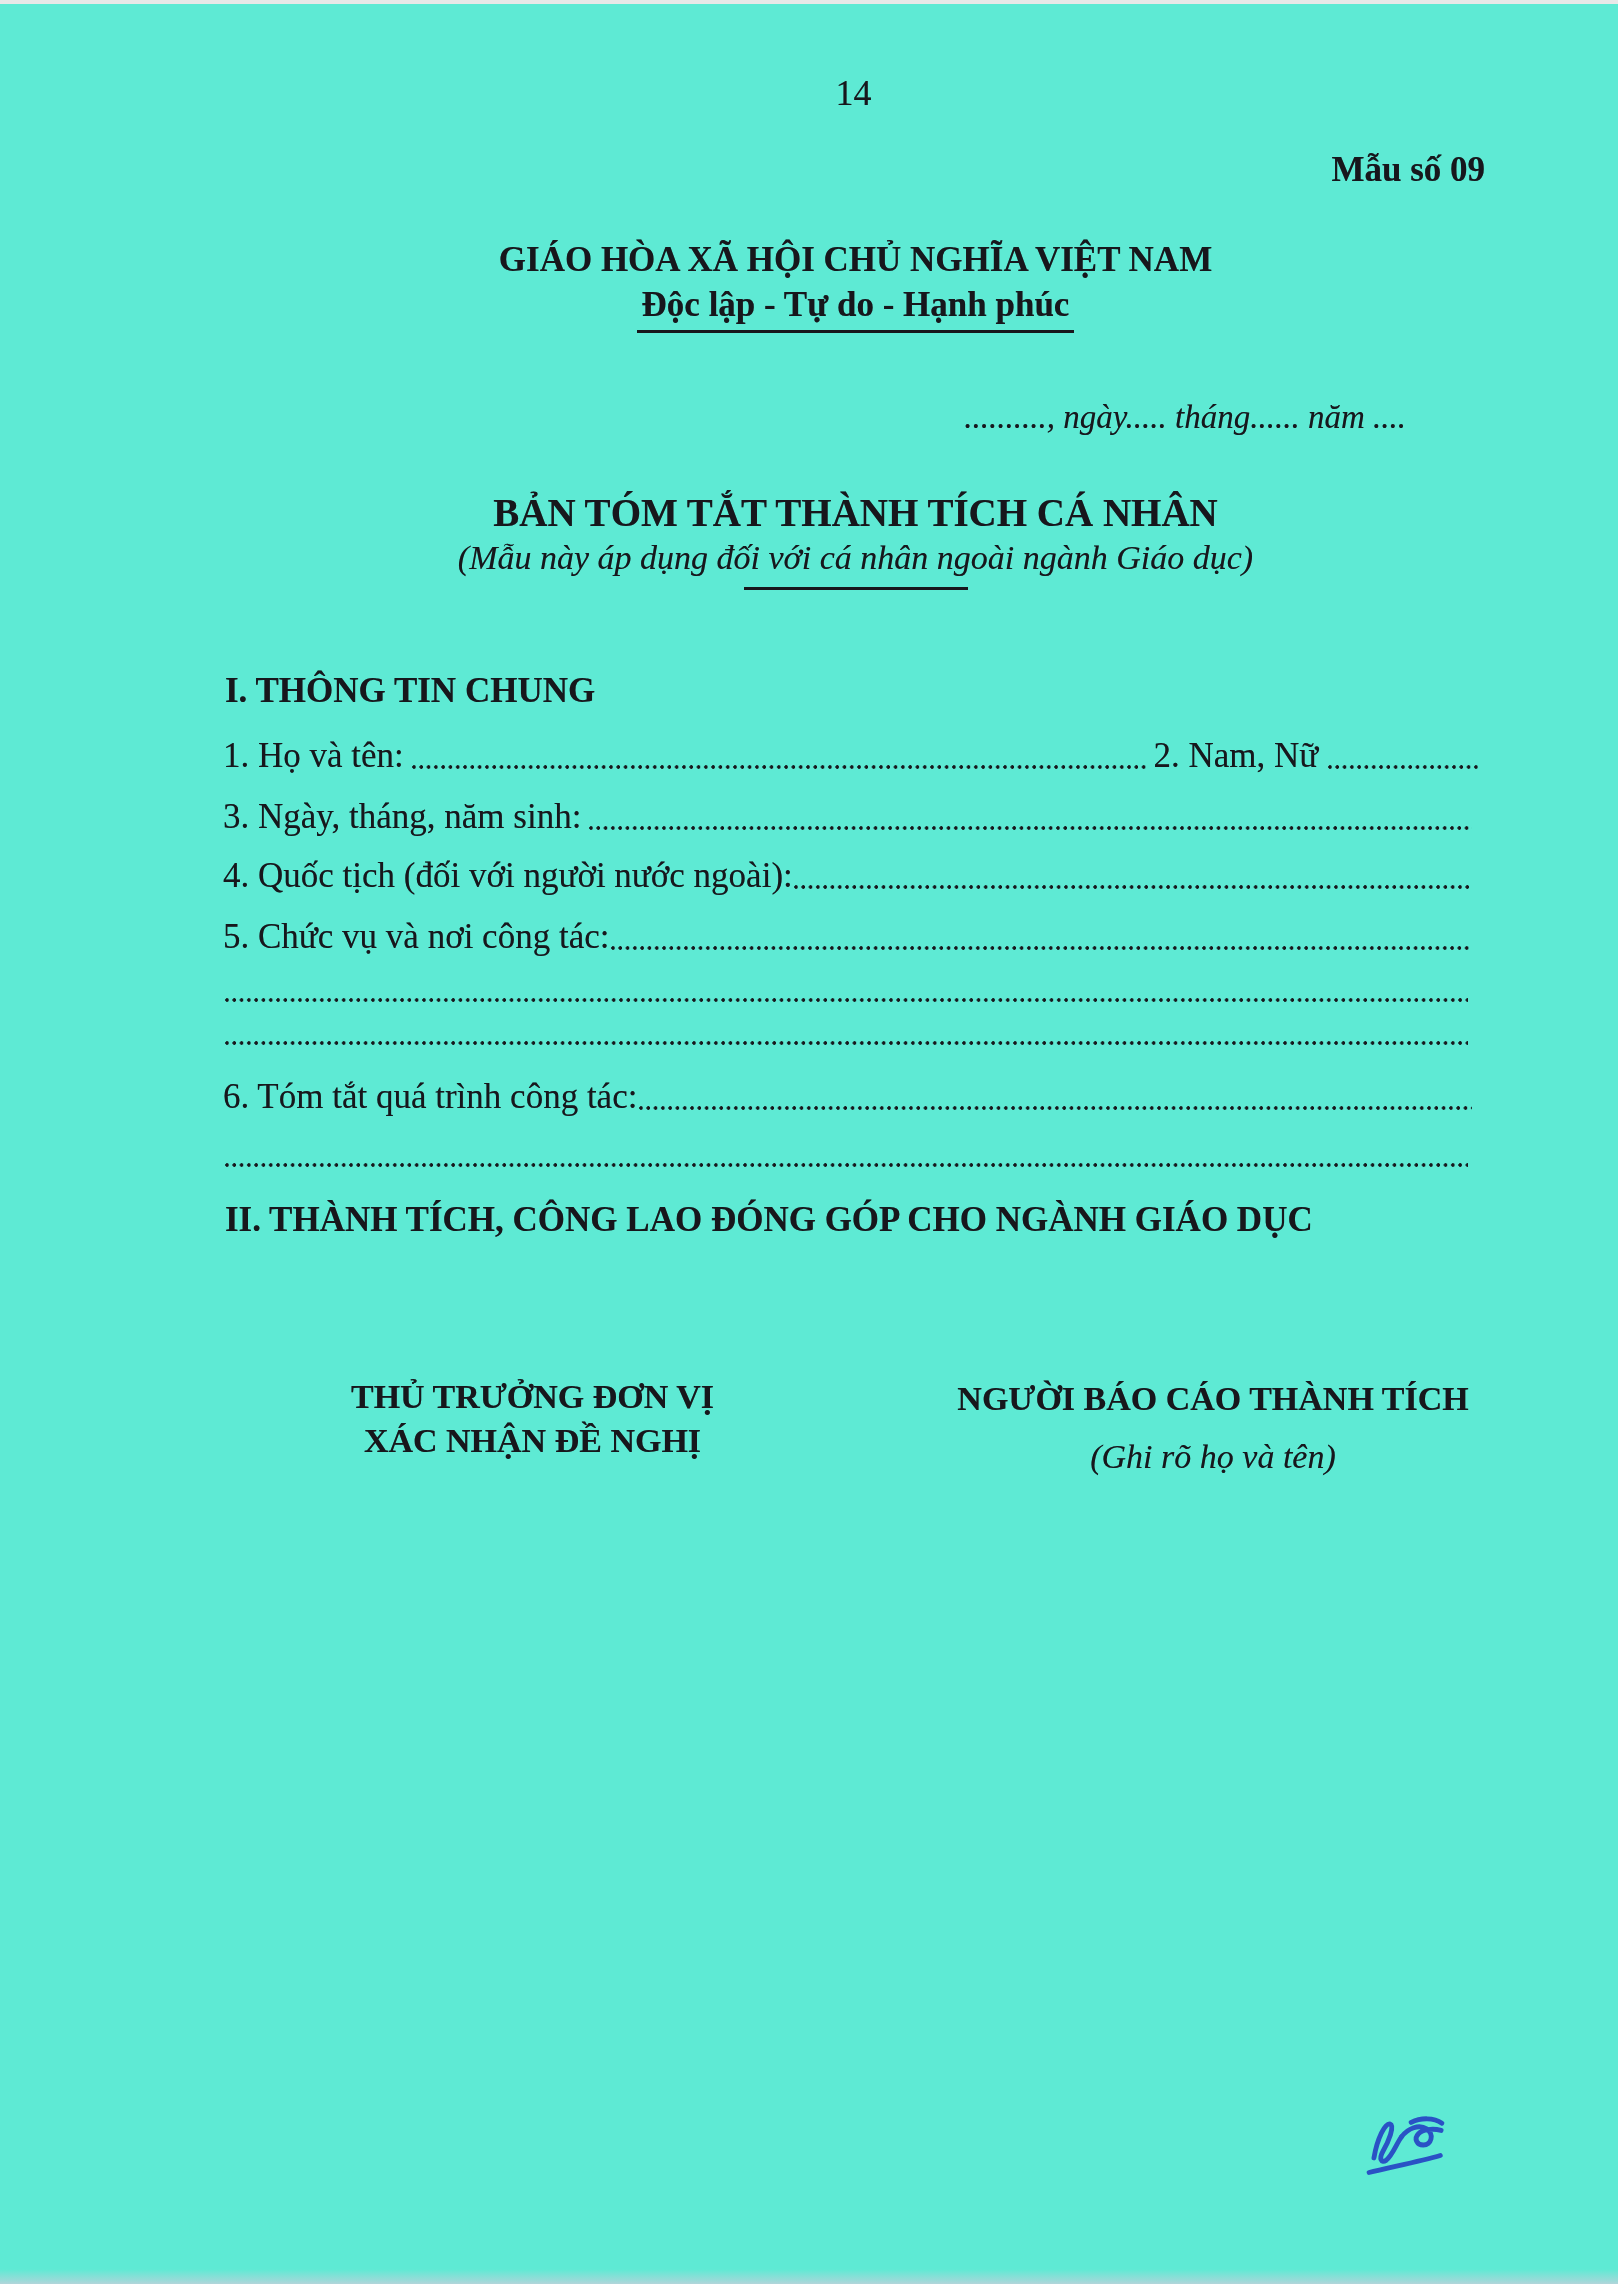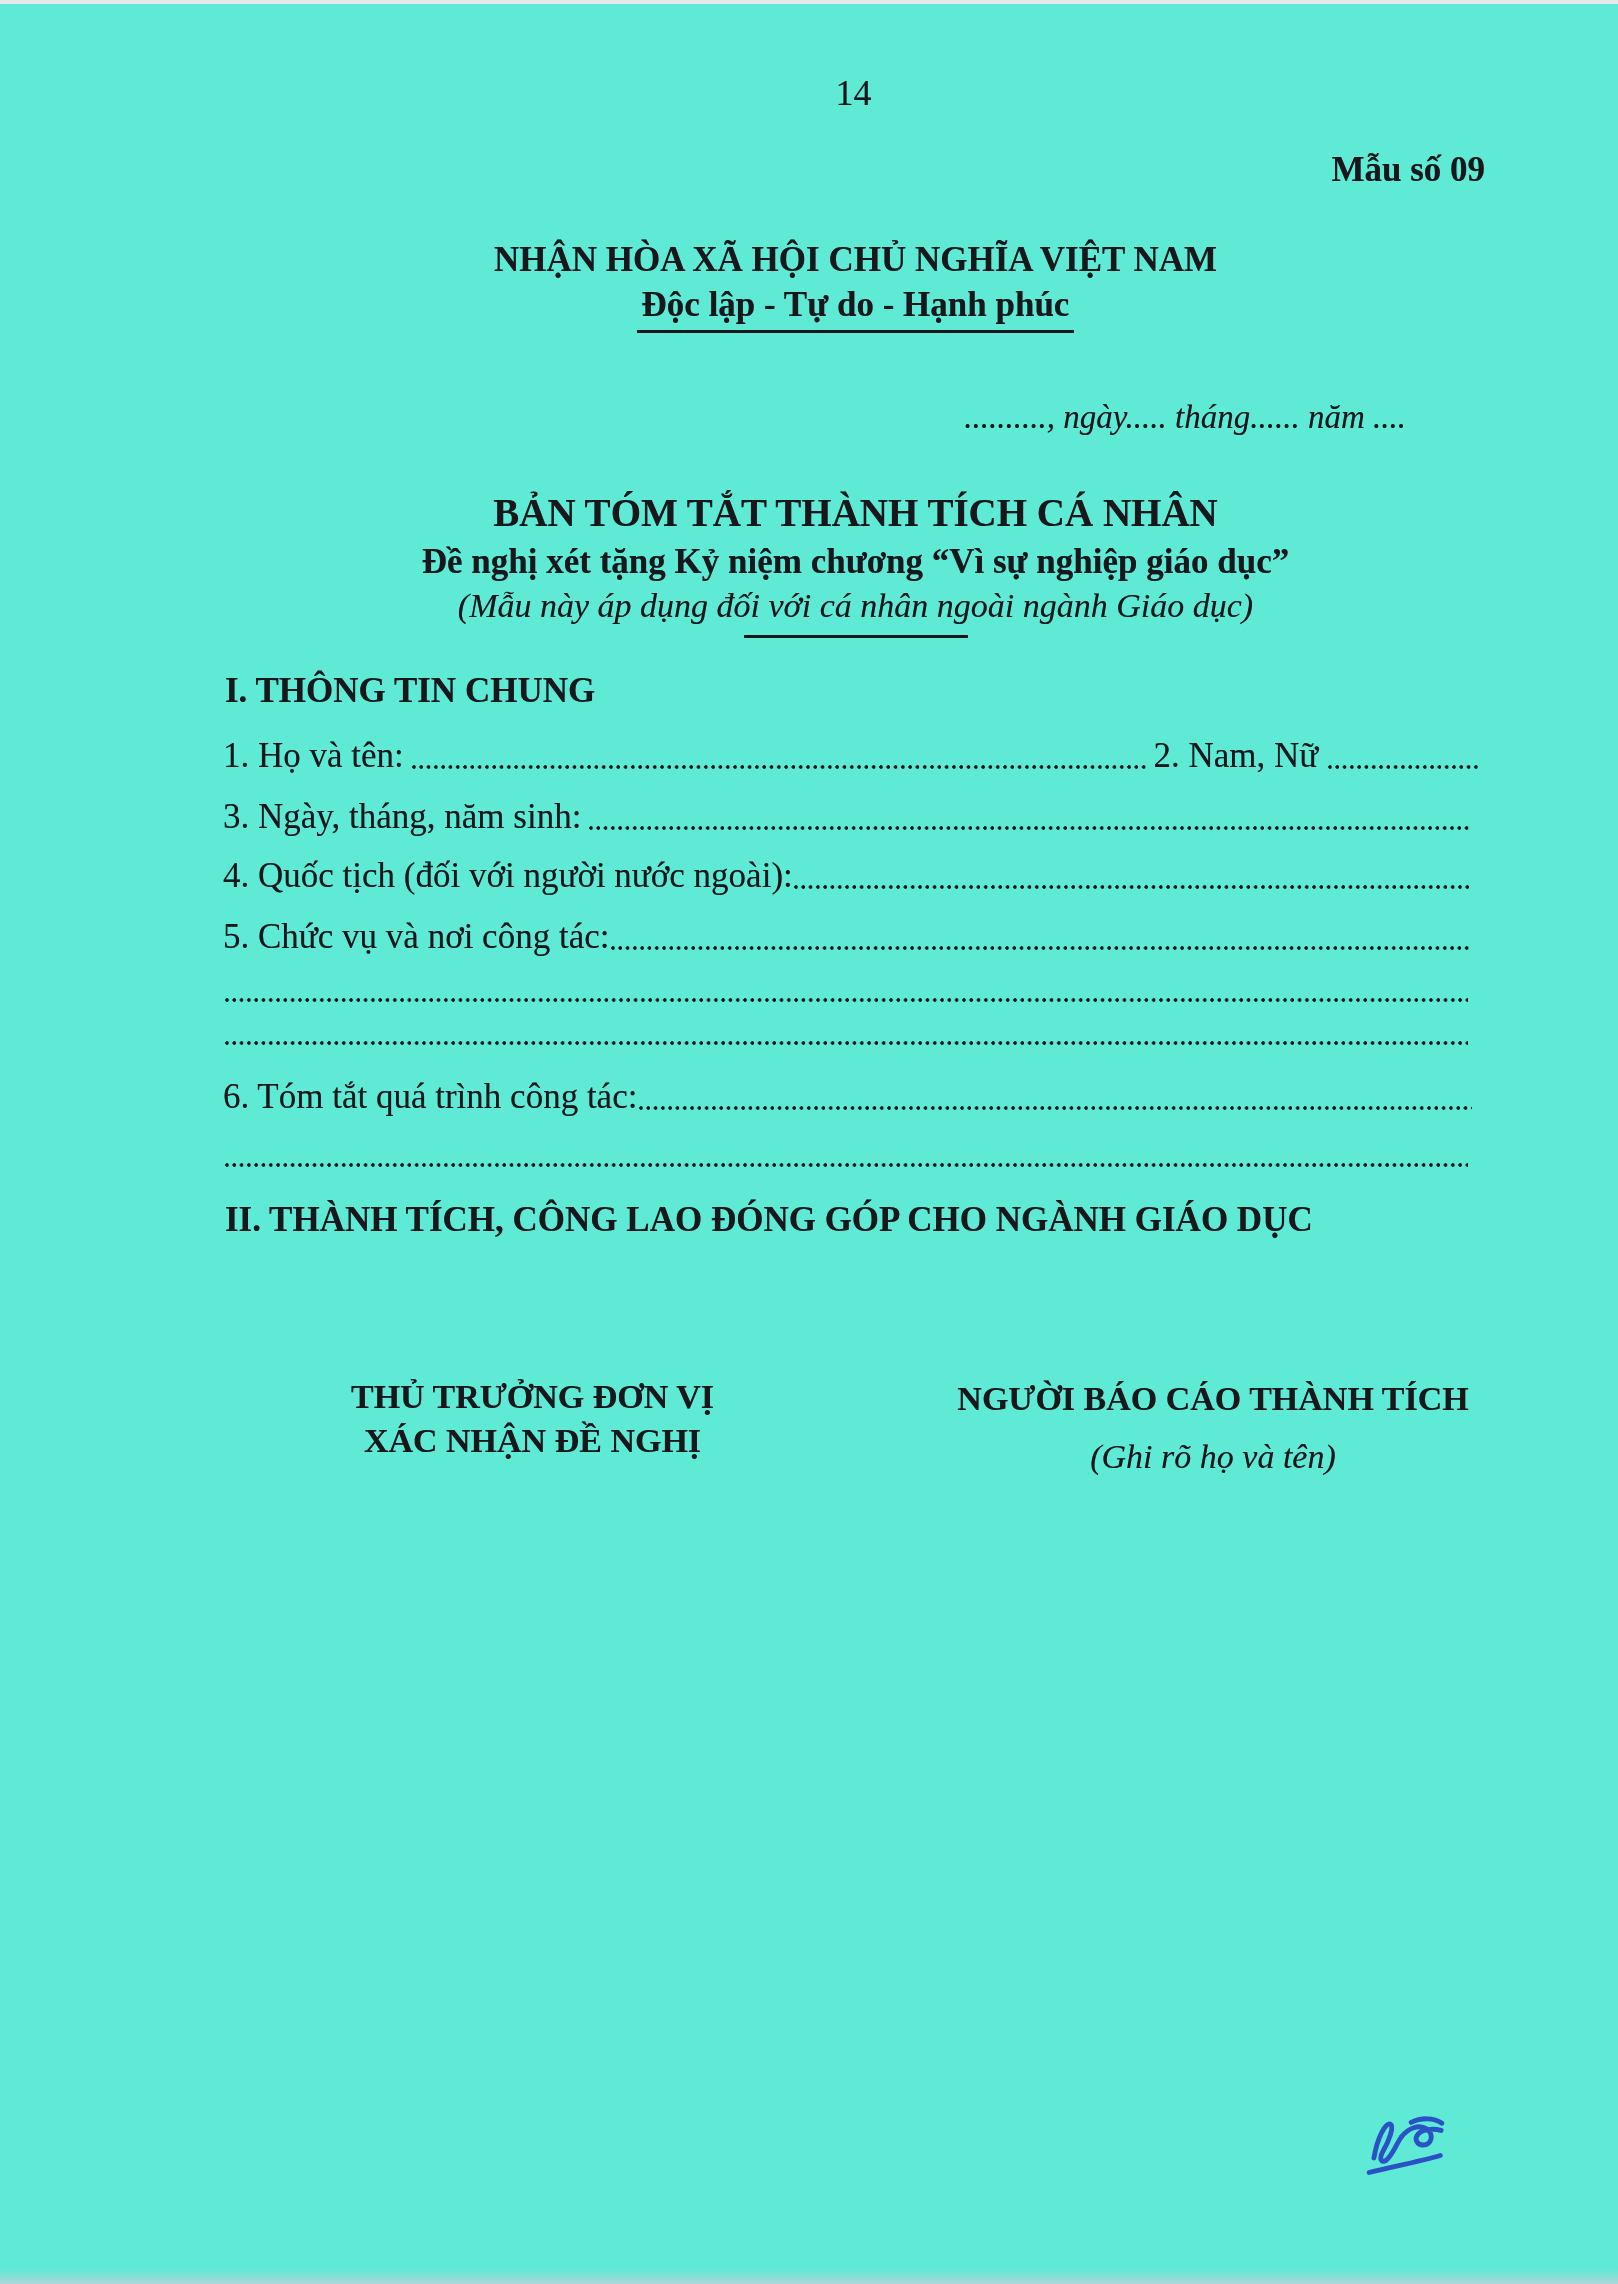--- a/index.html
+++ b/index.html
@@ -118,31 +118,30 @@
 </head>
 <body>
 
 <div class="page">
 
   <div class="pageno">14</div>
 
   <div class="formno">Mẫu số 09</div>
 
   <div class="nat-header">
-    <div class="nh1">NHẬN HÒA XÃ HỘI CHỦ NGHĨA VIỆT NAM</div>
+    <div class="nh1">GIÁO HÒA XÃ HỘI CHỦ NGHĨA VIỆT NAM</div>
     <div class="nh2-wrap">
       <span class="nh2">Độc lập - Tự do - Hạnh phúc</span>
     </div>
   </div>
 
   <div class="date-line">.........., ngày..... tháng...... năm ....</div>
 
   <div class="title-block">
     <div class="t1">BẢN TÓM TẮT THÀNH TÍCH CÁ NHÂN</div>
-    <div class="t2">Đề nghị xét tặng Kỷ niệm chương “Vì sự nghiệp giáo dục”</div>
     <div class="t3">(Mẫu này áp dụng đối với cá nhân ngoài ngành Giáo dục)</div>
     <div class="title-rule"></div>
   </div>
 
   <div class="h1 s1">I. THÔNG TIN CHUNG</div>
 
   <div class="row" style="top:730px">
     <span class="lbl">1. Họ và tên:</span>
     <span class="leader grow"></span>
     <span class="lbl">2. Nam, Nữ</span>

